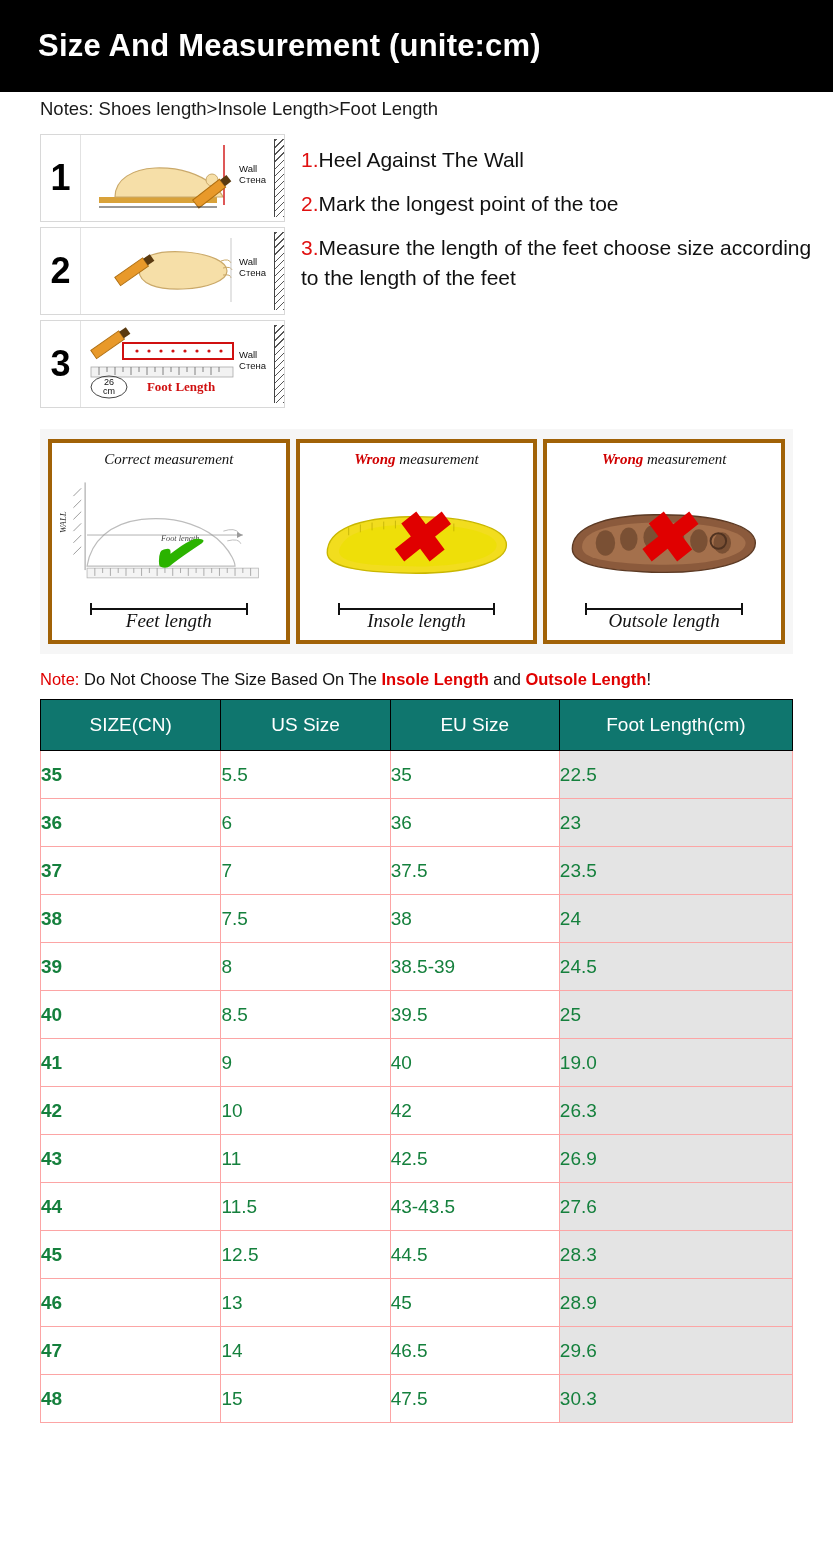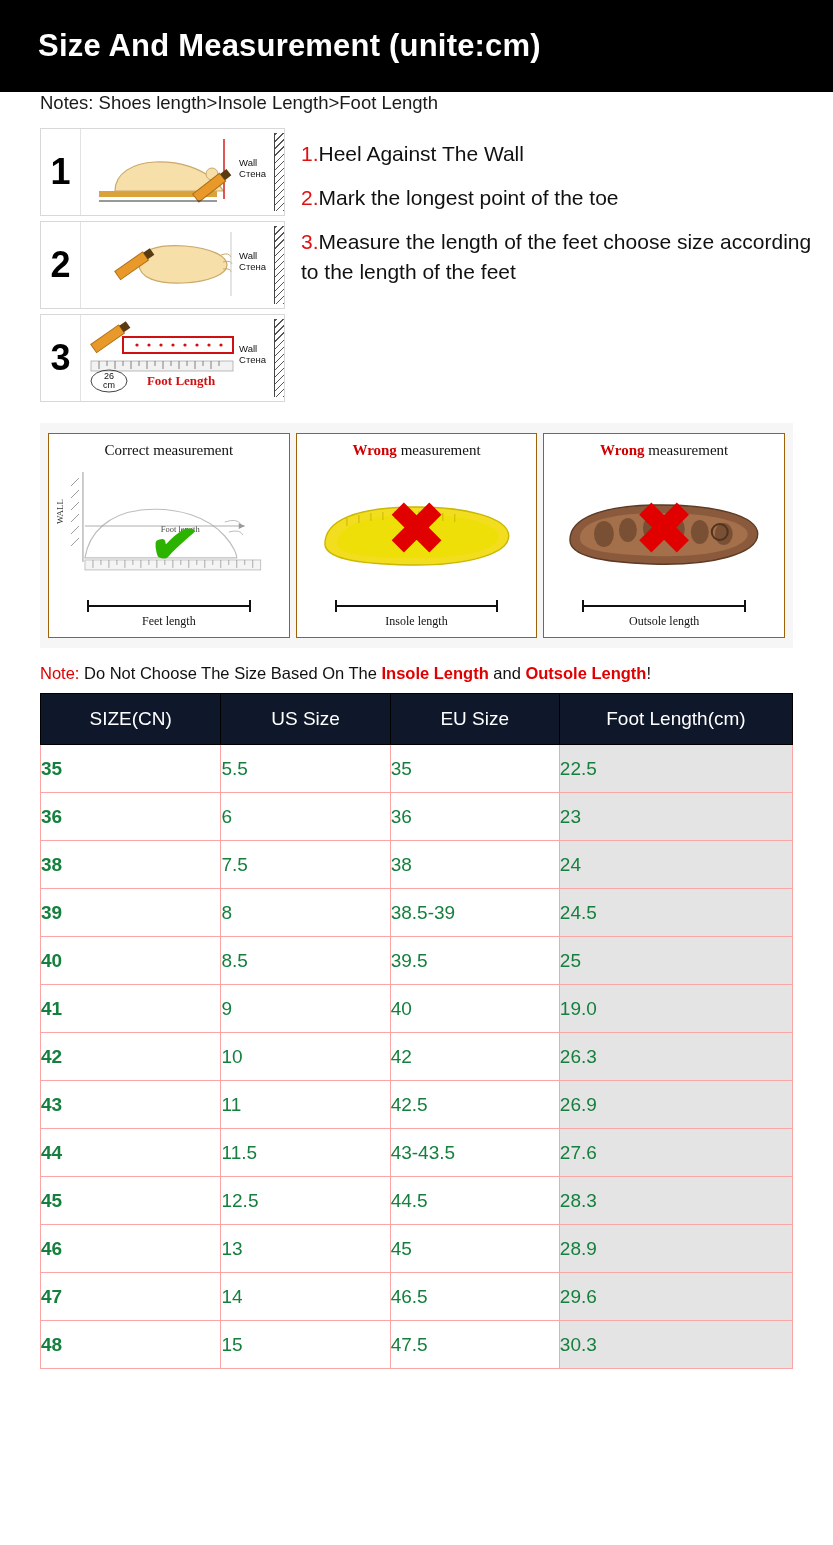--- a/index.html
+++ b/index.html
@@ -27,21 +27,21 @@
     color: #ffffff;
     font-size: 31px;
     font-weight: bold;
     letter-spacing: 0.2px;
   }
 
   
   .notes-line {
     font-size: 18.5px;
     color: #1a1a1a;
-    padding: 0 0 0 40px;
+    padding: 6px 0 0 40px;
   }
 
   
   .steps-wrap {
     display: flex;
     padding: 14px 0 0 40px;
   }
   .steps-images {
     width: 245px;
     flex: 0 0 245px;
@@ -108,39 +108,40 @@
   .compare-panel {
     margin: 16px 40px 0 40px;
     background: #f6f6f6;
     display: flex;
     padding: 10px 8px;
     gap: 6px;
   }
   .compare-card {
     flex: 1 1 33%;
     background: #ffffff;
-    border: 1px solid #a16207;
+    border: 4px solid #a16207;
     height: 205px;
     position: relative;
     padding-top: 8px;
+    font-style: italic;
   }
   .compare-title {
     text-align: center;
     font-family: "Liberation Serif", serif;
     font-size: 15px;
     color: #111;
   }
   .compare-title .warn { color: #d00000; font-weight: bold; }
   .compare-caption {
     position: absolute;
     bottom: 8px;
     left: 0; right: 0;
     text-align: center;
     font-family: "Liberation Serif", serif;
-    font-size: 12px;
+    font-size: 19px;
     color: #111;
   }
   .caption-rule {
     position: absolute;
     left: 38px; right: 38px;
     bottom: 30px;
     height: 2px;
     background: #111;
   }
   .caption-rule:before, .caption-rule:after {
@@ -182,21 +183,21 @@
   .note-warning .hl { color: #e00000; font-weight: bold; }
 
   
   .size-table {
     margin: 4px 40px 0 40px;
     width: 753px;
     border-collapse: collapse;
     table-layout: fixed;
   }
   .size-table th {
-    background: #0f172a;
+    background: #0f766e;
     color: #ffffff;
     font-size: 19px;
     font-weight: normal;
     padding: 14px 2px;
     text-align: center;
     border: 1px solid #000;
   }
   .size-table td {
     border: 1px solid #fca5a5;
     font-size: 19px;
@@ -461,20 +462,26 @@
         <td class="col-eu">35</td>
         <td class="col-foot">22.5</td>
       </tr>
       <tr>
         <td class="col-cn">36</td>
         <td class="col-us">6</td>
         <td class="col-eu">36</td>
         <td class="col-foot">23</td>
       </tr>
       <tr>
+        <td class="col-cn">37</td>
+        <td class="col-us">7</td>
+        <td class="col-eu">37.5</td>
+        <td class="col-foot">23.5</td>
+      </tr>
+      <tr>
         <td class="col-cn">38</td>
         <td class="col-us">7.5</td>
         <td class="col-eu">38</td>
         <td class="col-foot">24</td>
       </tr>
       <tr>
         <td class="col-cn">39</td>
         <td class="col-us">8</td>
         <td class="col-eu">38.5-39</td>
         <td class="col-foot">24.5</td>

